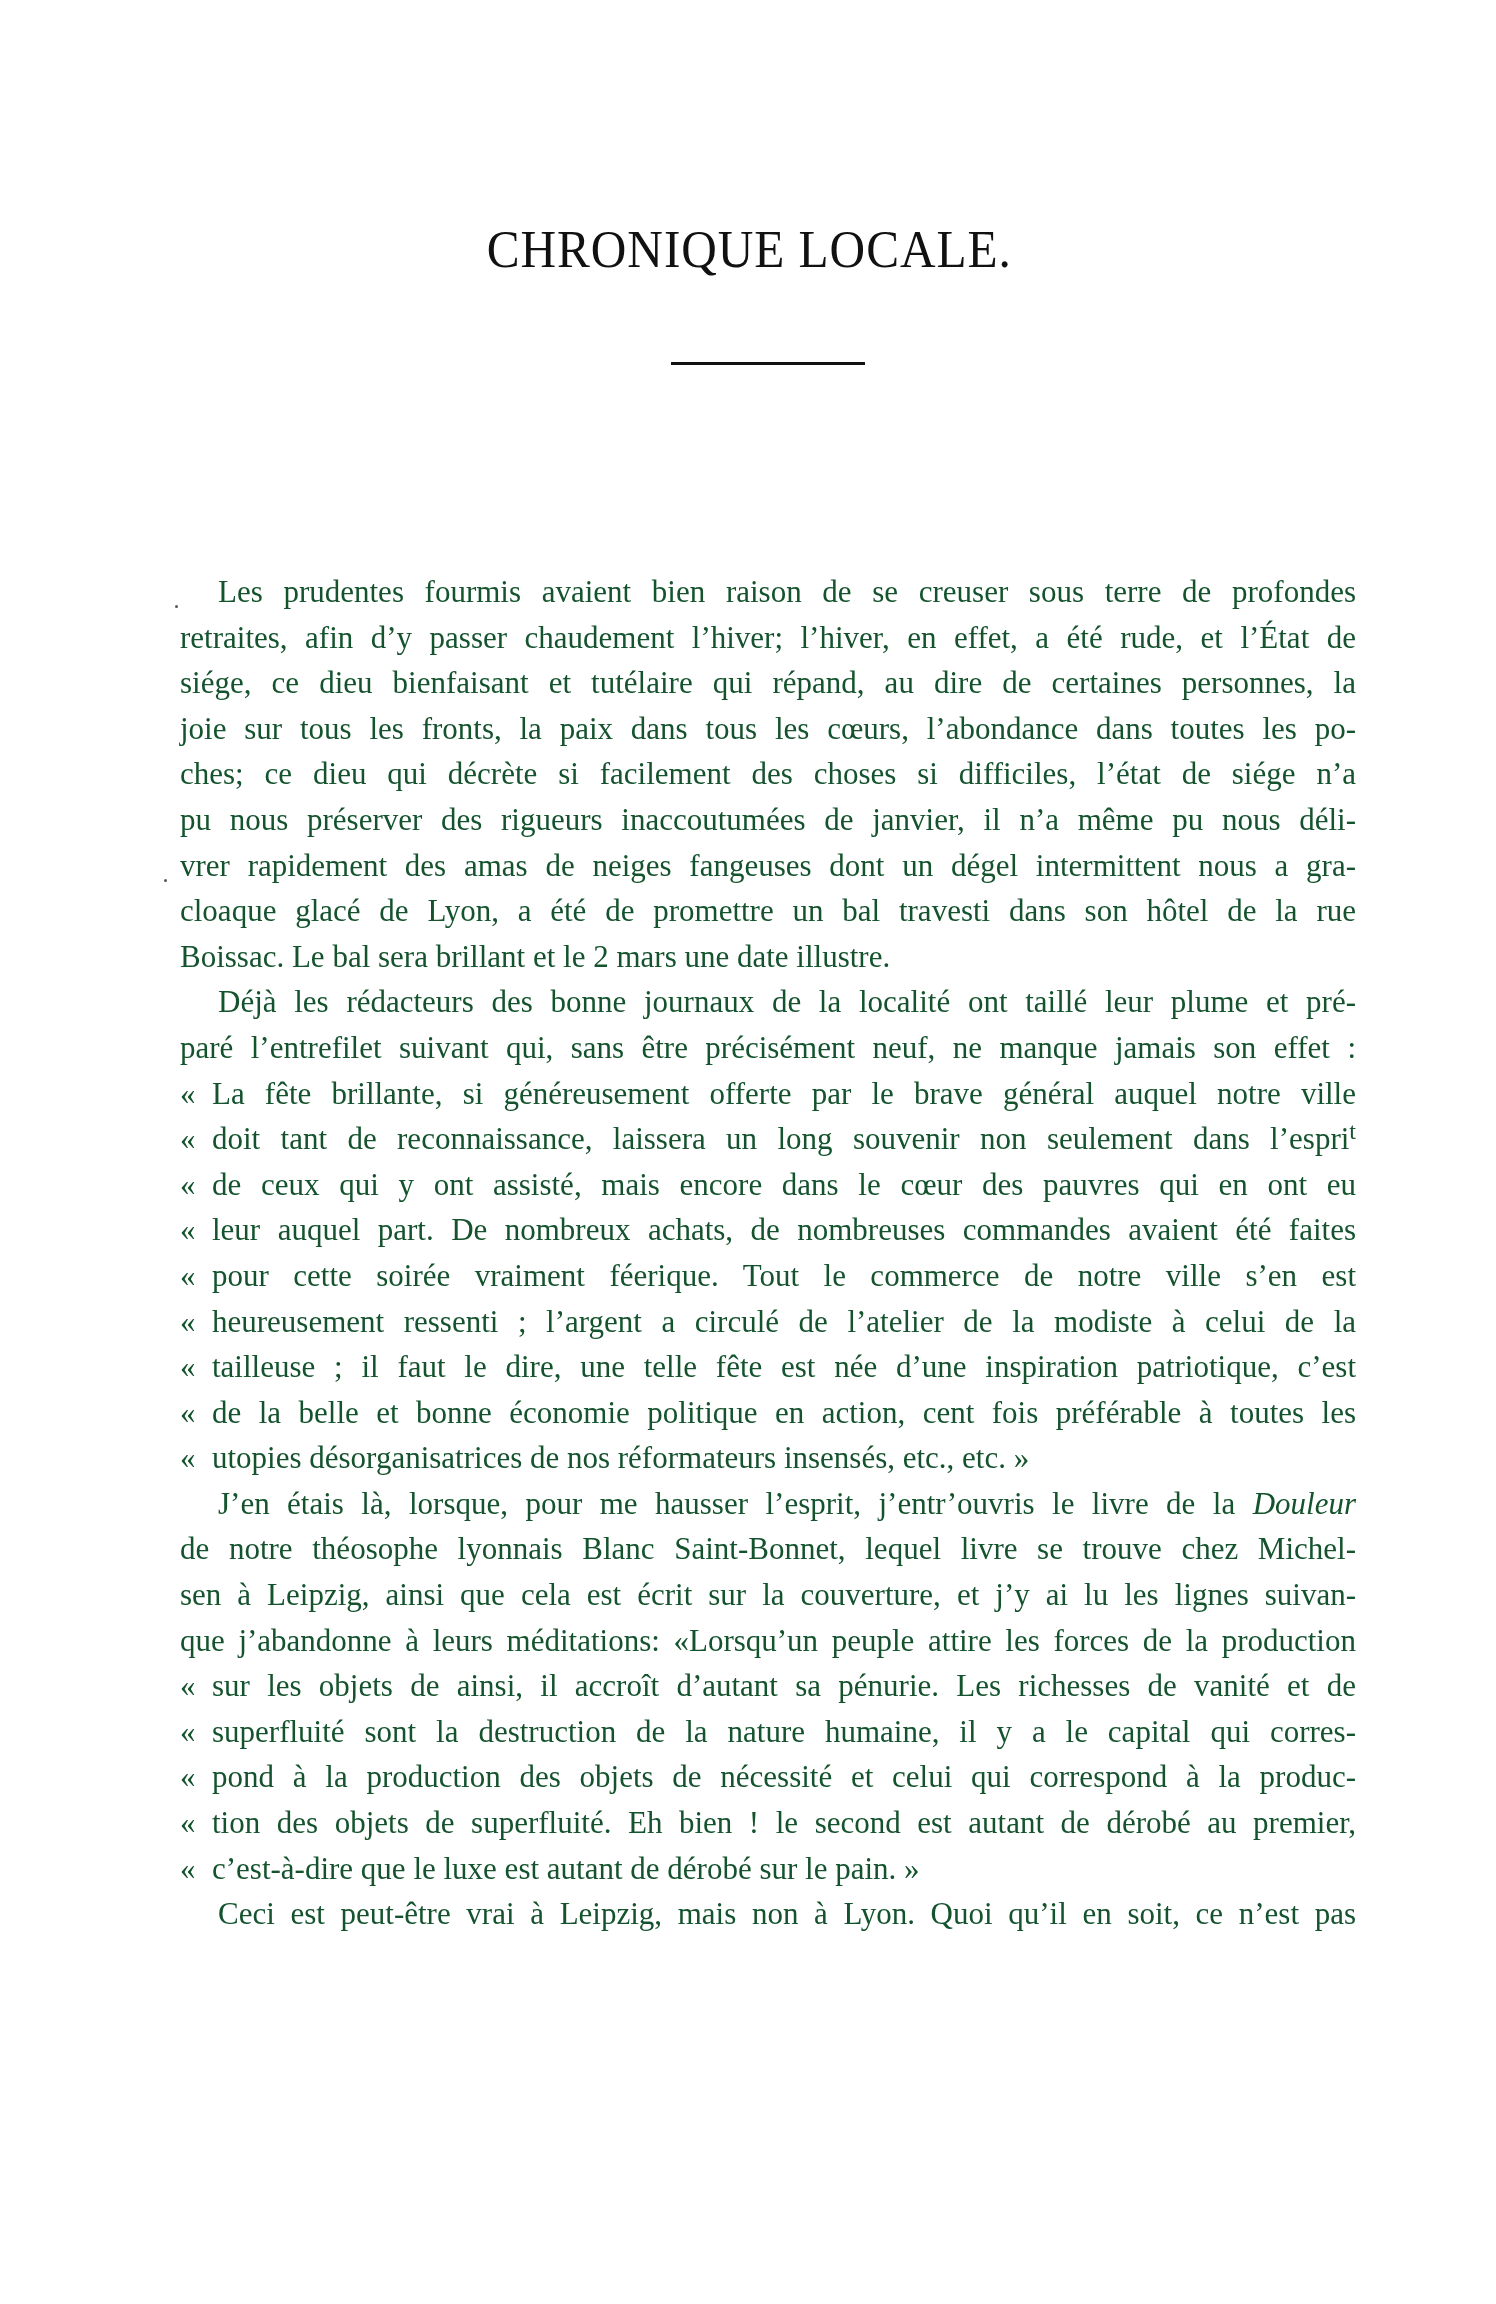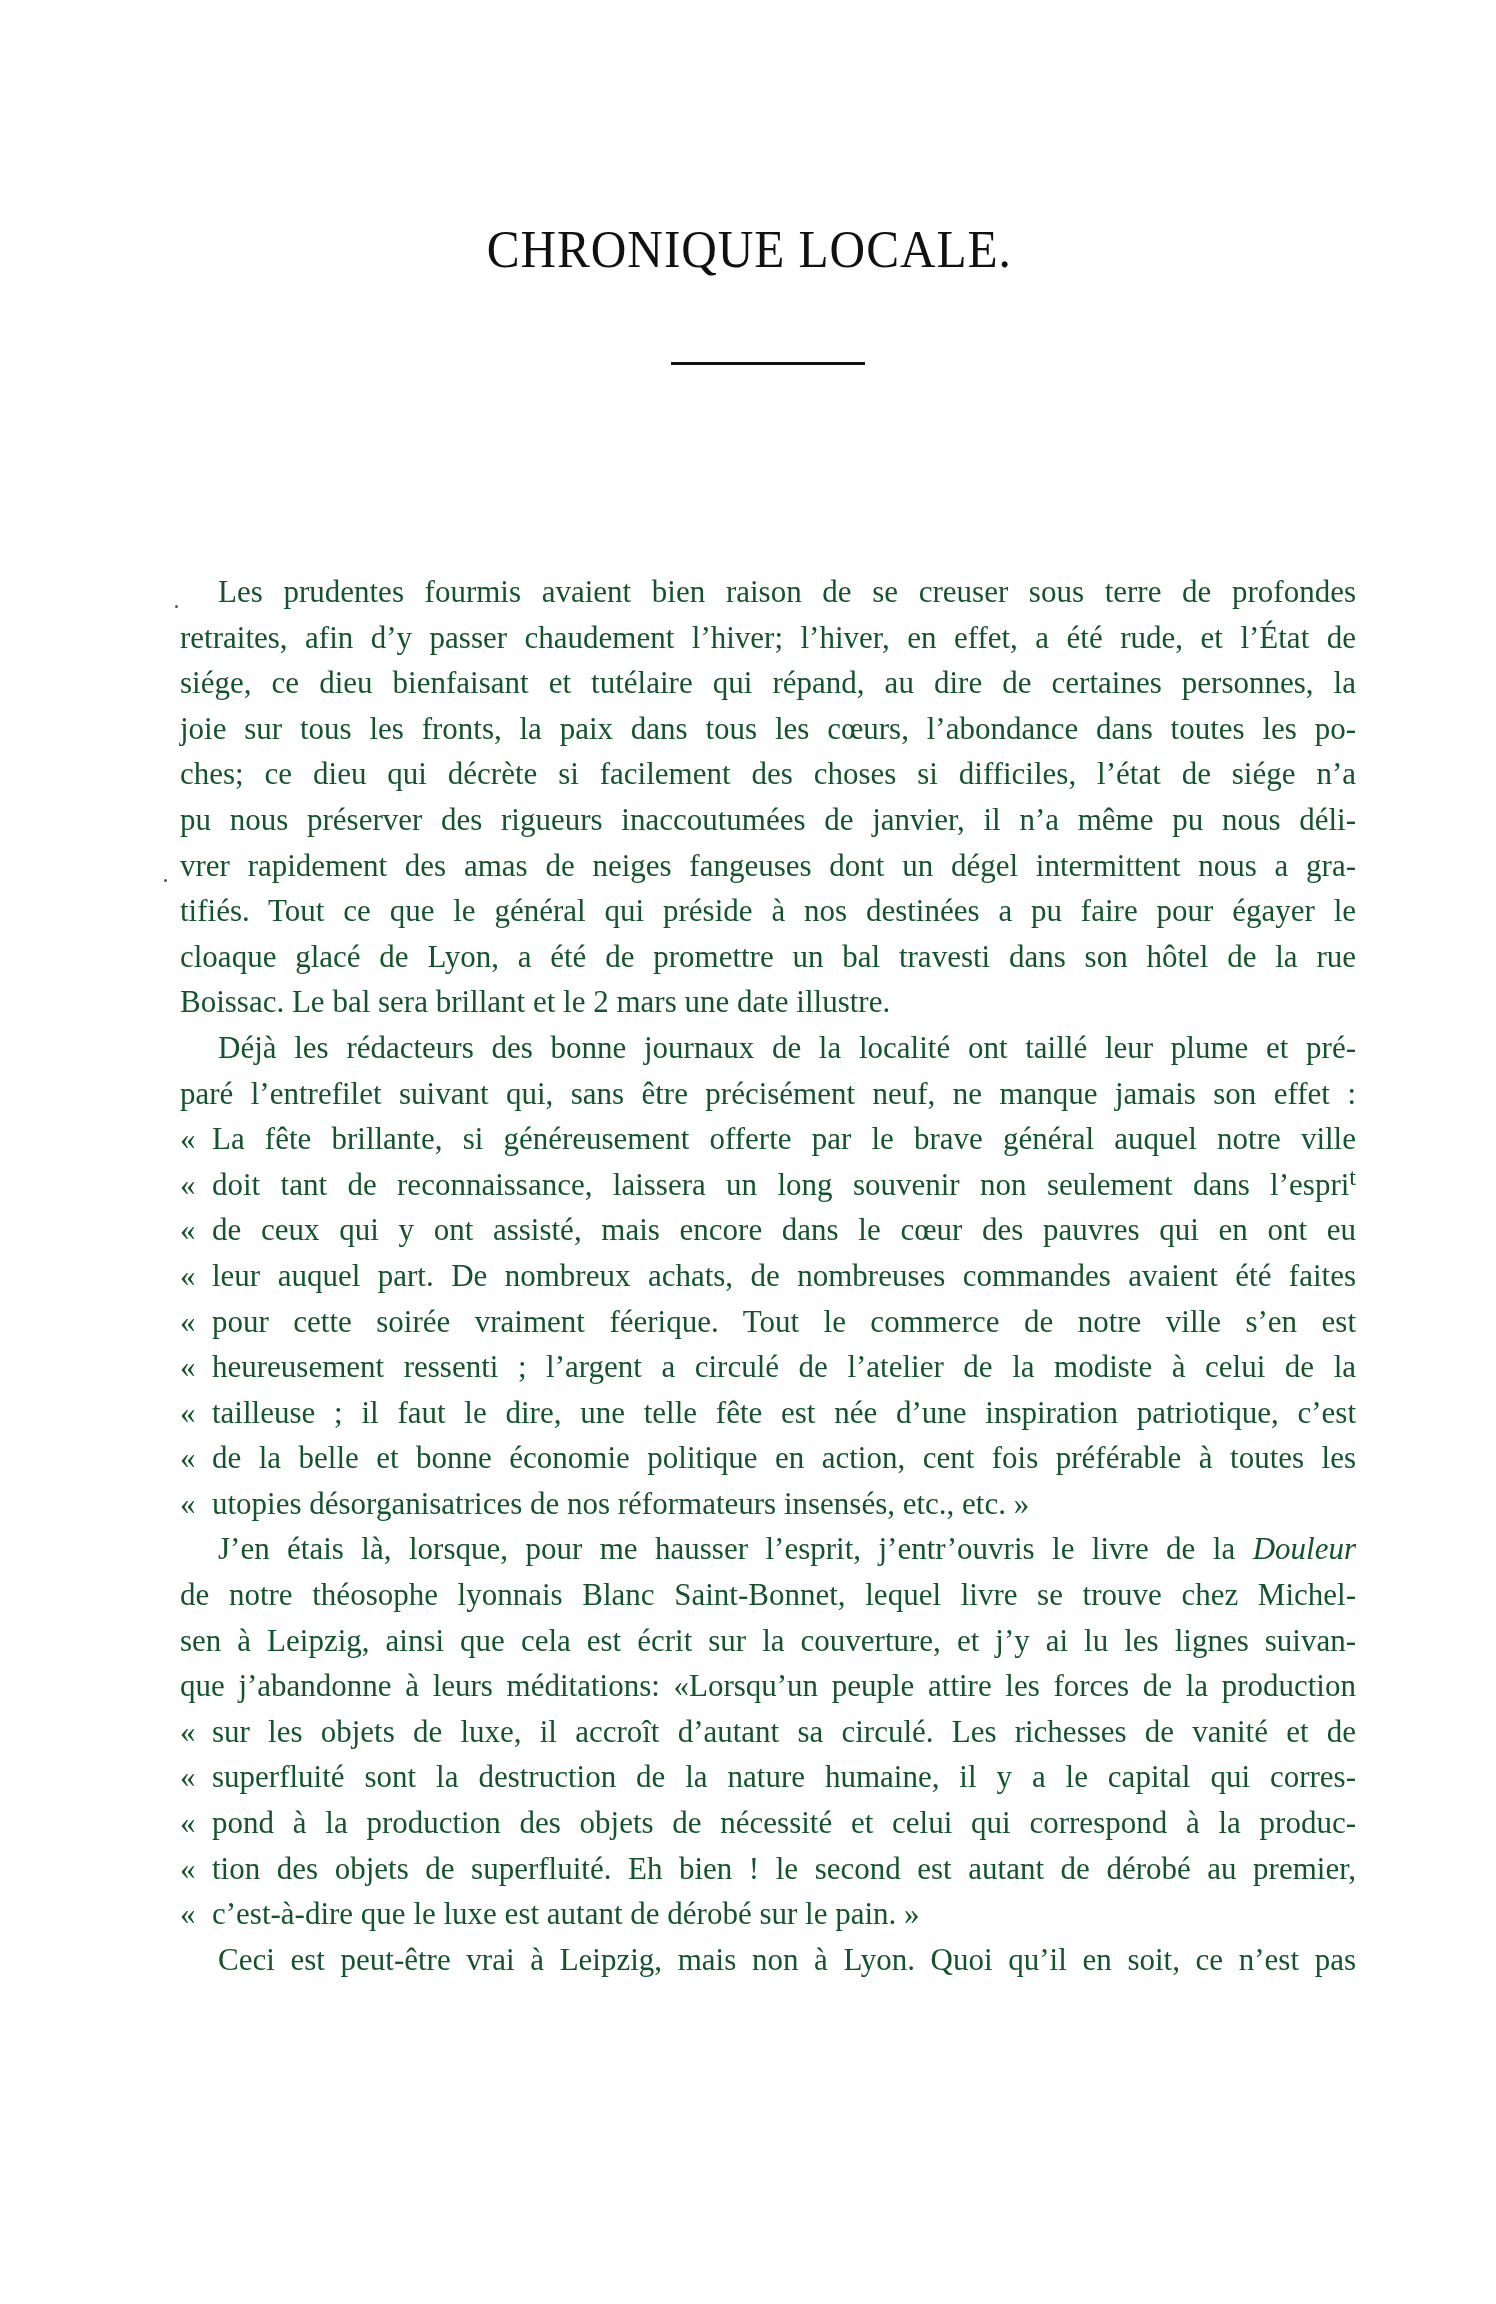--- a/index.html
+++ b/index.html
@@ -43,21 +43,20 @@
   <span class="speck" style="left:175px; top:594px;"></span>
   <span class="speck" style="left:164px; top:868px;"></span>
   <div class="body-text" id="body-text">
       <div class="line indent"><span>Les prudentes fourmis avaient bien raison de se creuser sous terre de profondes</span></div>
       <div class="line"><span>retraites, afin d’y passer chaudement l’hiver; l’hiver, en effet, a été rude, et l’État de</span></div>
       <div class="line"><span>siége, ce dieu bienfaisant et tutélaire qui répand, au dire de certaines personnes, la</span></div>
       <div class="line"><span>joie sur tous les fronts, la paix dans tous les cœurs, l’abondance dans toutes les po-</span></div>
       <div class="line"><span>ches; ce dieu qui décrète si facilement des choses si difficiles, l’état de siége n’a</span></div>
       <div class="line"><span>pu nous préserver des rigueurs inaccoutumées de janvier, il n’a même pu nous déli-</span></div>
       <div class="line"><span>vrer rapidement des amas de neiges fangeuses dont un dégel intermittent nous a gra-</span></div>
-      <div class="line"><span>tifiés. Tout ce que le général qui préside à nos destinées a pu faire pour égayer le</span></div>
       <div class="line"><span>cloaque glacé de Lyon, a été de promettre un bal travesti dans son hôtel de la rue</span></div>
       <div class="line last"><span>Boissac. Le bal sera brillant et le 2 mars une date illustre.</span></div>
       <div class="line indent"><span>Déjà les rédacteurs des bonne journaux de la localité ont taillé leur plume et pré-</span></div>
       <div class="line"><span>paré l’entrefilet suivant qui, sans être précisément neuf, ne manque jamais son effet :</span></div>
       <div class="line qline">
         <span class="q">«</span>
         <span class="qtext">La fête brillante, si généreusement offerte par le brave général auquel notre ville</span>
       </div>
       <div class="line qline">
         <span class="q">«</span>
@@ -90,21 +89,21 @@
       <div class="line qline last">
         <span class="q">«</span>
         <span class="qtext">utopies désorganisatrices de nos réformateurs insensés, etc., etc. »</span>
       </div>
       <div class="line indent"><span>J’en étais là, lorsque, pour me hausser l’esprit, j’entr’ouvris le livre de la</span> <i>Douleur</i></div>
       <div class="line"><span>de notre théosophe lyonnais Blanc Saint-Bonnet, lequel livre se trouve chez Michel-</span></div>
       <div class="line"><span>sen à Leipzig, ainsi que cela est écrit sur la couverture, et j’y ai lu les lignes suivan-</span></div>
       <div class="line"><span>que j’abandonne à leurs méditations: «Lorsqu’un peuple attire les forces de la production</span></div>
       <div class="line qline">
         <span class="q">«</span>
-        <span class="qtext">sur les objets de luxe, il accroît d’autant sa circulé. Les richesses de vanité et de</span>
+        <span class="qtext">sur les objets de ainsi, il accroît d’autant sa pénurie. Les richesses de vanité et de</span>
       </div>
       <div class="line qline">
         <span class="q">«</span>
         <span class="qtext">superfluité sont la destruction de la nature humaine, il y a le capital qui corres-</span>
       </div>
       <div class="line qline">
         <span class="q">«</span>
         <span class="qtext">pond à la production des objets de nécessité et celui qui correspond à la produc-</span>
       </div>
       <div class="line qline">

